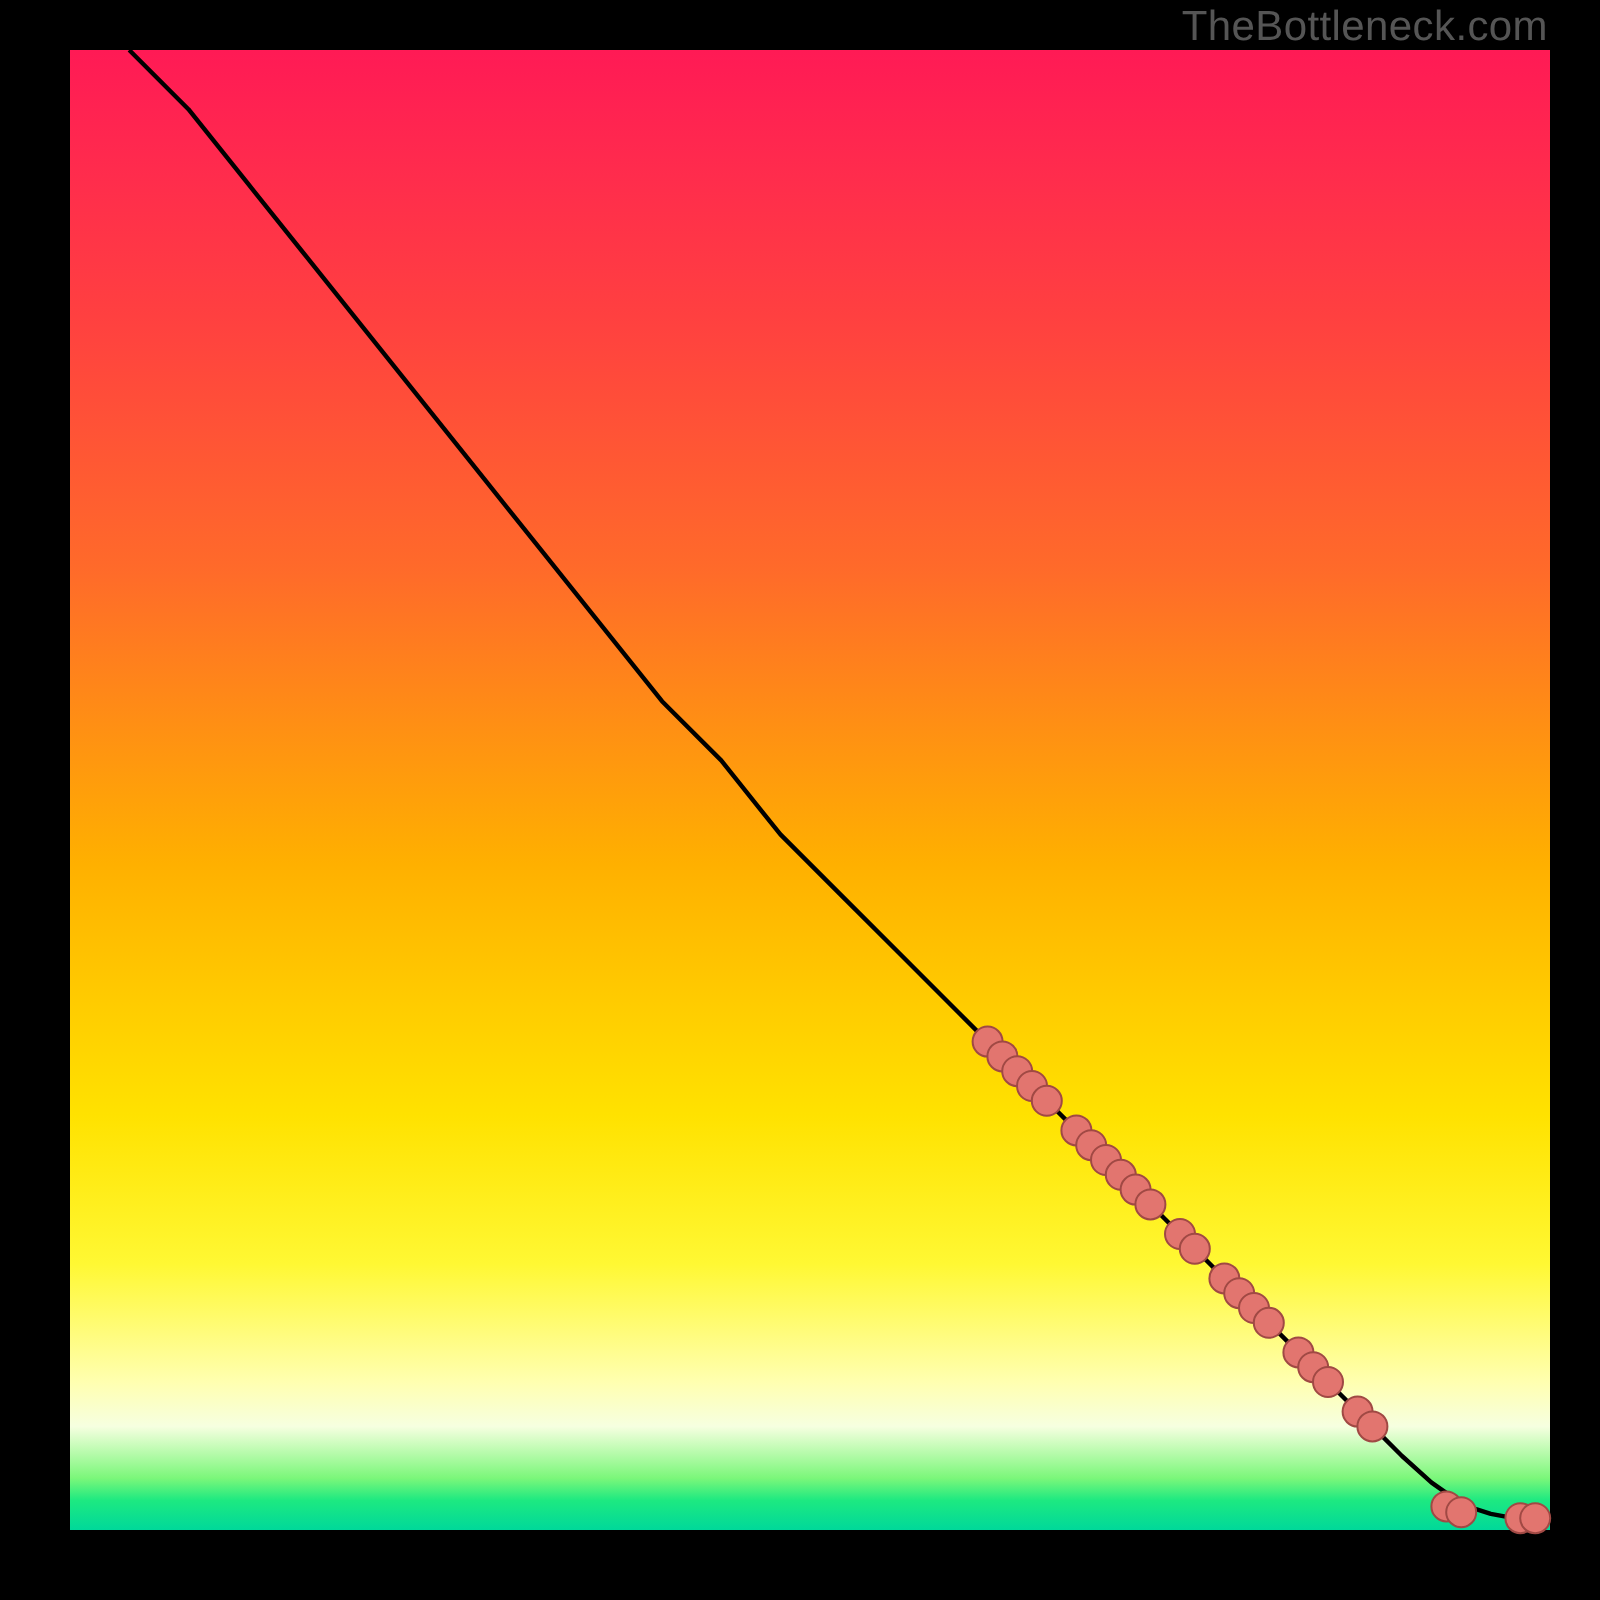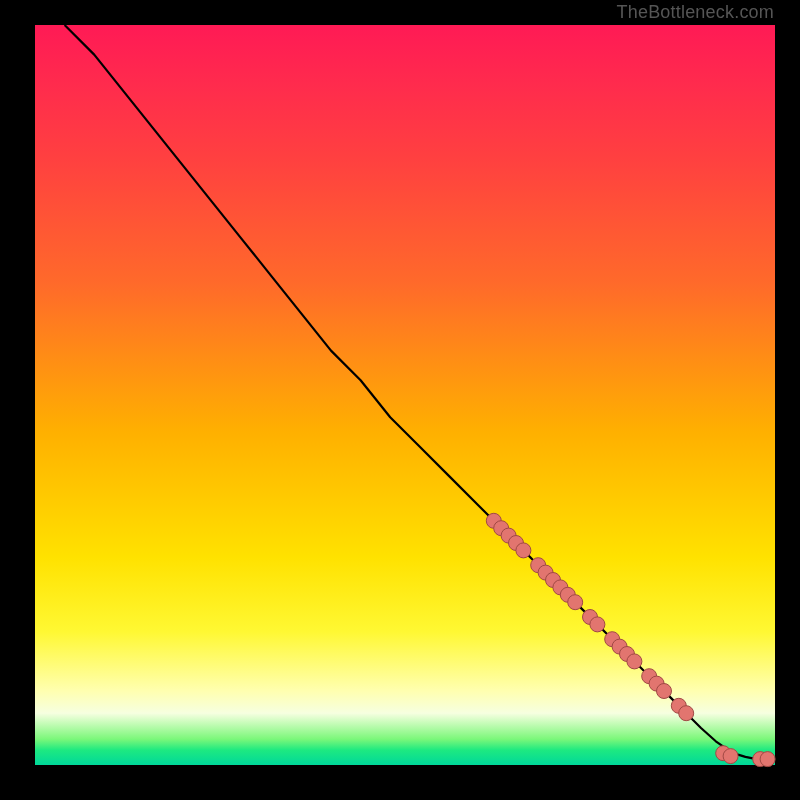--- a/index.html
+++ b/index.html
@@ -40,21 +40,21 @@
       #7bf77a 96.5%,
       #1de981 98%,
       #00d89a 100%
     );
   }
   .watermark {
     position: absolute;
     top: 2px;
     right: 26px;
     color: #555;
-    font-size: 18px;
+    font-size: 21px;
     font-weight: 400;
     letter-spacing: 0.2px;
     text-align: right;
     user-select: none;
   }
   svg.overlay {
     position: absolute;
     inset: 0;
     width: 100%;
     height: 100%;

